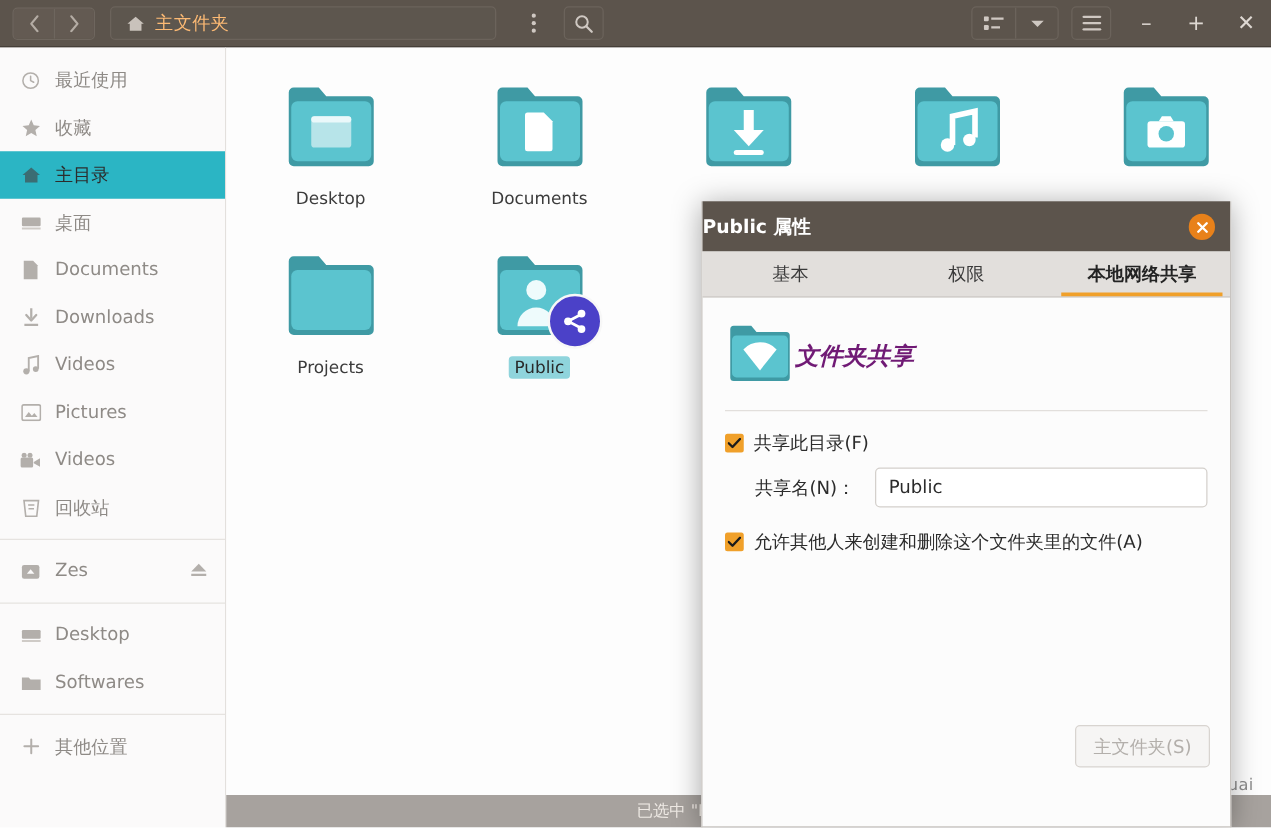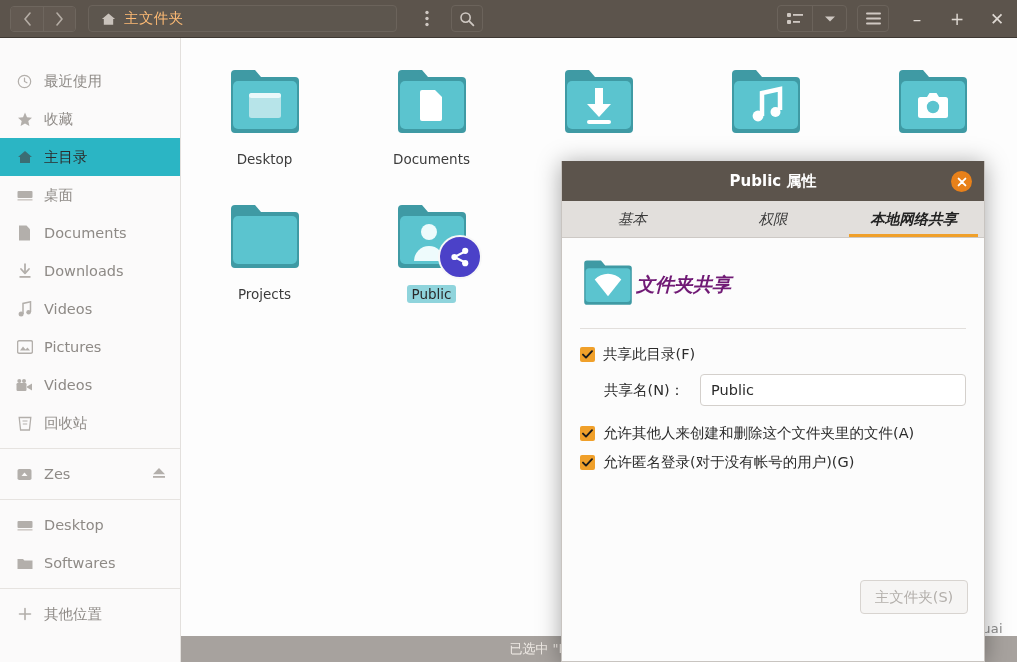--- a/index.html
+++ b/index.html
@@ -48,21 +48,21 @@
   .hb-group > div + div { border-left:1px solid #6b635b; }
   .hb-wbtn {
     width:40px; height:38px; display:flex; align-items:center; justify-content:center;
     color:#ded8d2; font-size:17px;
   }
 
   
   .sidebar {
     position:absolute; top:38px; left:0; width:181px; height:624px;
     background:#fbfafa; border-right:1px solid #e3e0dd;
-    padding-top:24px;
+    padding-top:7px;
   }
   .side-item {
     height:38px; display:flex; align-items:center; gap:11px;
     padding-left:16px; color:#8e8a86; font-size:14.5px;
   }
   .side-item .sico { width:17px; display:flex; align-items:center; justify-content:center; color:#b3afab; }
   .side-item.selected { background:#2bb5c4; color:#2c2c2c; }
   .side-item.selected .sico { color:#3b6d73; }
   .side-sep { height:1px; background:#e6e3e0; margin:6px 0; }
   .eject { margin-left:auto; margin-right:14px; color:#b3afab; font-size:12px; }
@@ -90,29 +90,29 @@
 
   
   .dialog {
     position:absolute; left:561px; top:161px; width:424px; height:501px;
     background:#fcfcfc;
     box-shadow:0 2px 22px rgba(0,0,0,.35);
     border:1px solid #c8c4c0;
     border-top:none;
   }
   .dlg-title {
-    height:40px; background:#5c544c; display:flex; align-items:center; justify-content:center;
+    height:40px; background:#5c544c; display:flex; align-items:center; justify-content:flex-start;
     position:relative;
   }
   .dlg-title-text { color:#fff; font-size:15px; font-weight:bold; }
   .dlg-close {
     position:absolute; right:12px; top:10px; width:21px; height:21px; border-radius:50%;
     background:#e8811a; color:#fff; font-size:12px; display:flex; align-items:center; justify-content:center;
   }
-  .dlg-tabs { height:37px; background:#e2dfdc; display:flex; border-bottom:1px solid #cdc9c5;font-style:italic; }
+  .dlg-tabs { height:37px; background:#e2dfdc; display:flex; border-bottom:1px solid #cdc9c5; }
   .dlg-tab {
     flex:1; display:flex; align-items:center; justify-content:center;
     font-size:14.5px; color:#3a3a3a; position:relative;
   }
   .dlg-tab.active { color:#232323; font-weight:bold; }
   .dlg-tab.active::after {
     content:''; position:absolute; left:6px; right:6px; bottom:0; height:3px; background:#f0a02a;
   }
   .dlg-body { padding:16px 18px 0 18px; }
   .share-head { display:flex; align-items:center; height:62px; }
@@ -532,28 +532,20 @@
 
       <div class="chk-row">
         <span class="chk">
           <svg width="11" height="9" viewBox="0 0 11 9">
               <path d="M1 4.6 L4 7.6 L10 1.2" stroke="#1b1b1b" stroke-width="1.9" fill="none" stroke-linecap="round" stroke-linejoin="round"></path>
             </svg>
         </span>
         <span class="chk-label">允许其他人来创建和删除这个文件夹里的文件(A)</span>
       </div>
 
-      <div class="chk-row">
-        <span class="chk">
-          <svg width="11" height="9" viewBox="0 0 11 9">
-              <path d="M1 4.6 L4 7.6 L10 1.2" stroke="#1b1b1b" stroke-width="1.9" fill="none" stroke-linecap="round" stroke-linejoin="round"></path>
-            </svg>
-        </span>
-        <span class="chk-label">允许匿名登录(对于没有帐号的用户)(G)</span>
-      </div>
 
     </div>
 
     <div class="dlg-footer">
       <div class="btn-apply">主文件夹(S)</div>
     </div>
 
   </div>
 
 </div>

